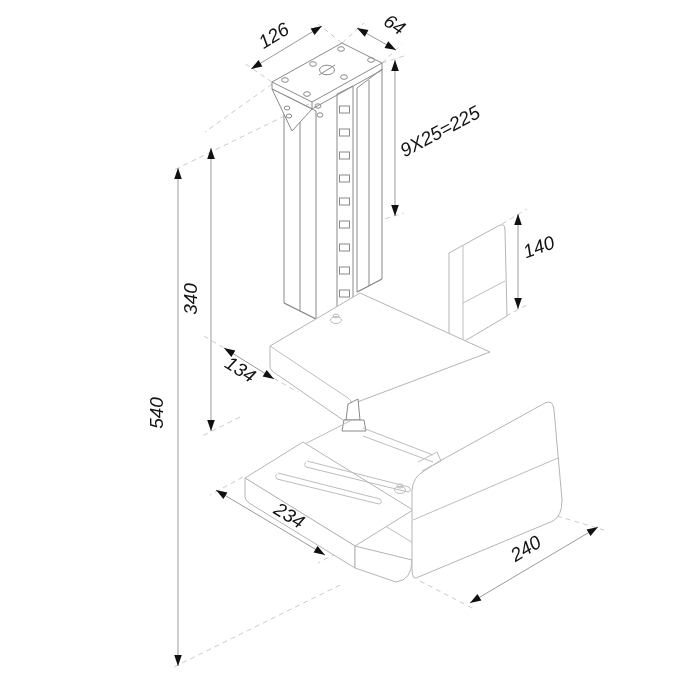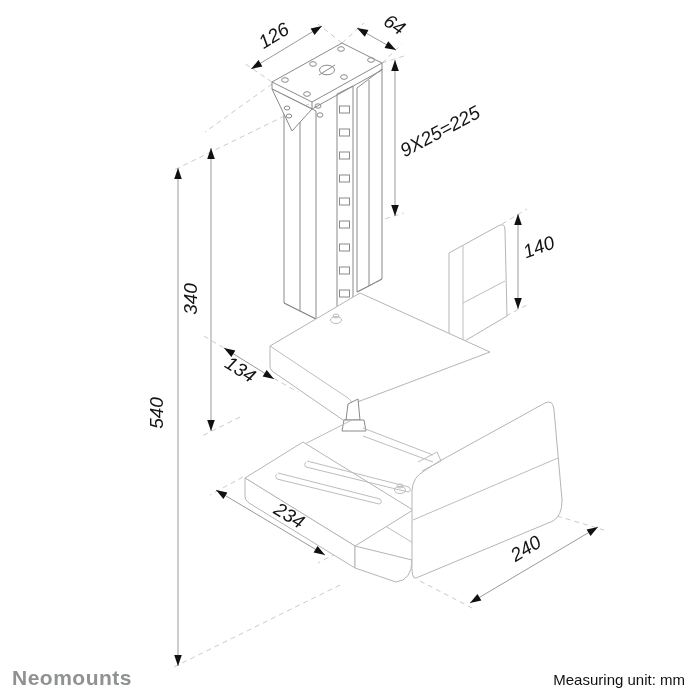--- a/index.html
+++ b/index.html
@@ -184,16 +184,14 @@
     <text class="dim-text" transform="translate(443,137) rotate(-28)">9X25=225</text>
     <text class="dim-text" transform="translate(541,253) rotate(-20)">140</text>
     <text class="dim-text" transform="translate(197,299) rotate(-90)">340</text>
     <text class="dim-text" transform="translate(237,375) rotate(32)">134</text>
     <text class="dim-text" transform="translate(163,413) rotate(-90)">540</text>
     <text class="dim-text" transform="translate(286,521) rotate(31)">234</text>
     <text class="dim-text" transform="translate(529,554) rotate(-31)">240</text>
   </g>
 </svg>
 
-<div class="brand">Neomounts</div>
-<div class="unit">Measuring unit: mm</div>
 
 </div>
 
 </body></html>

